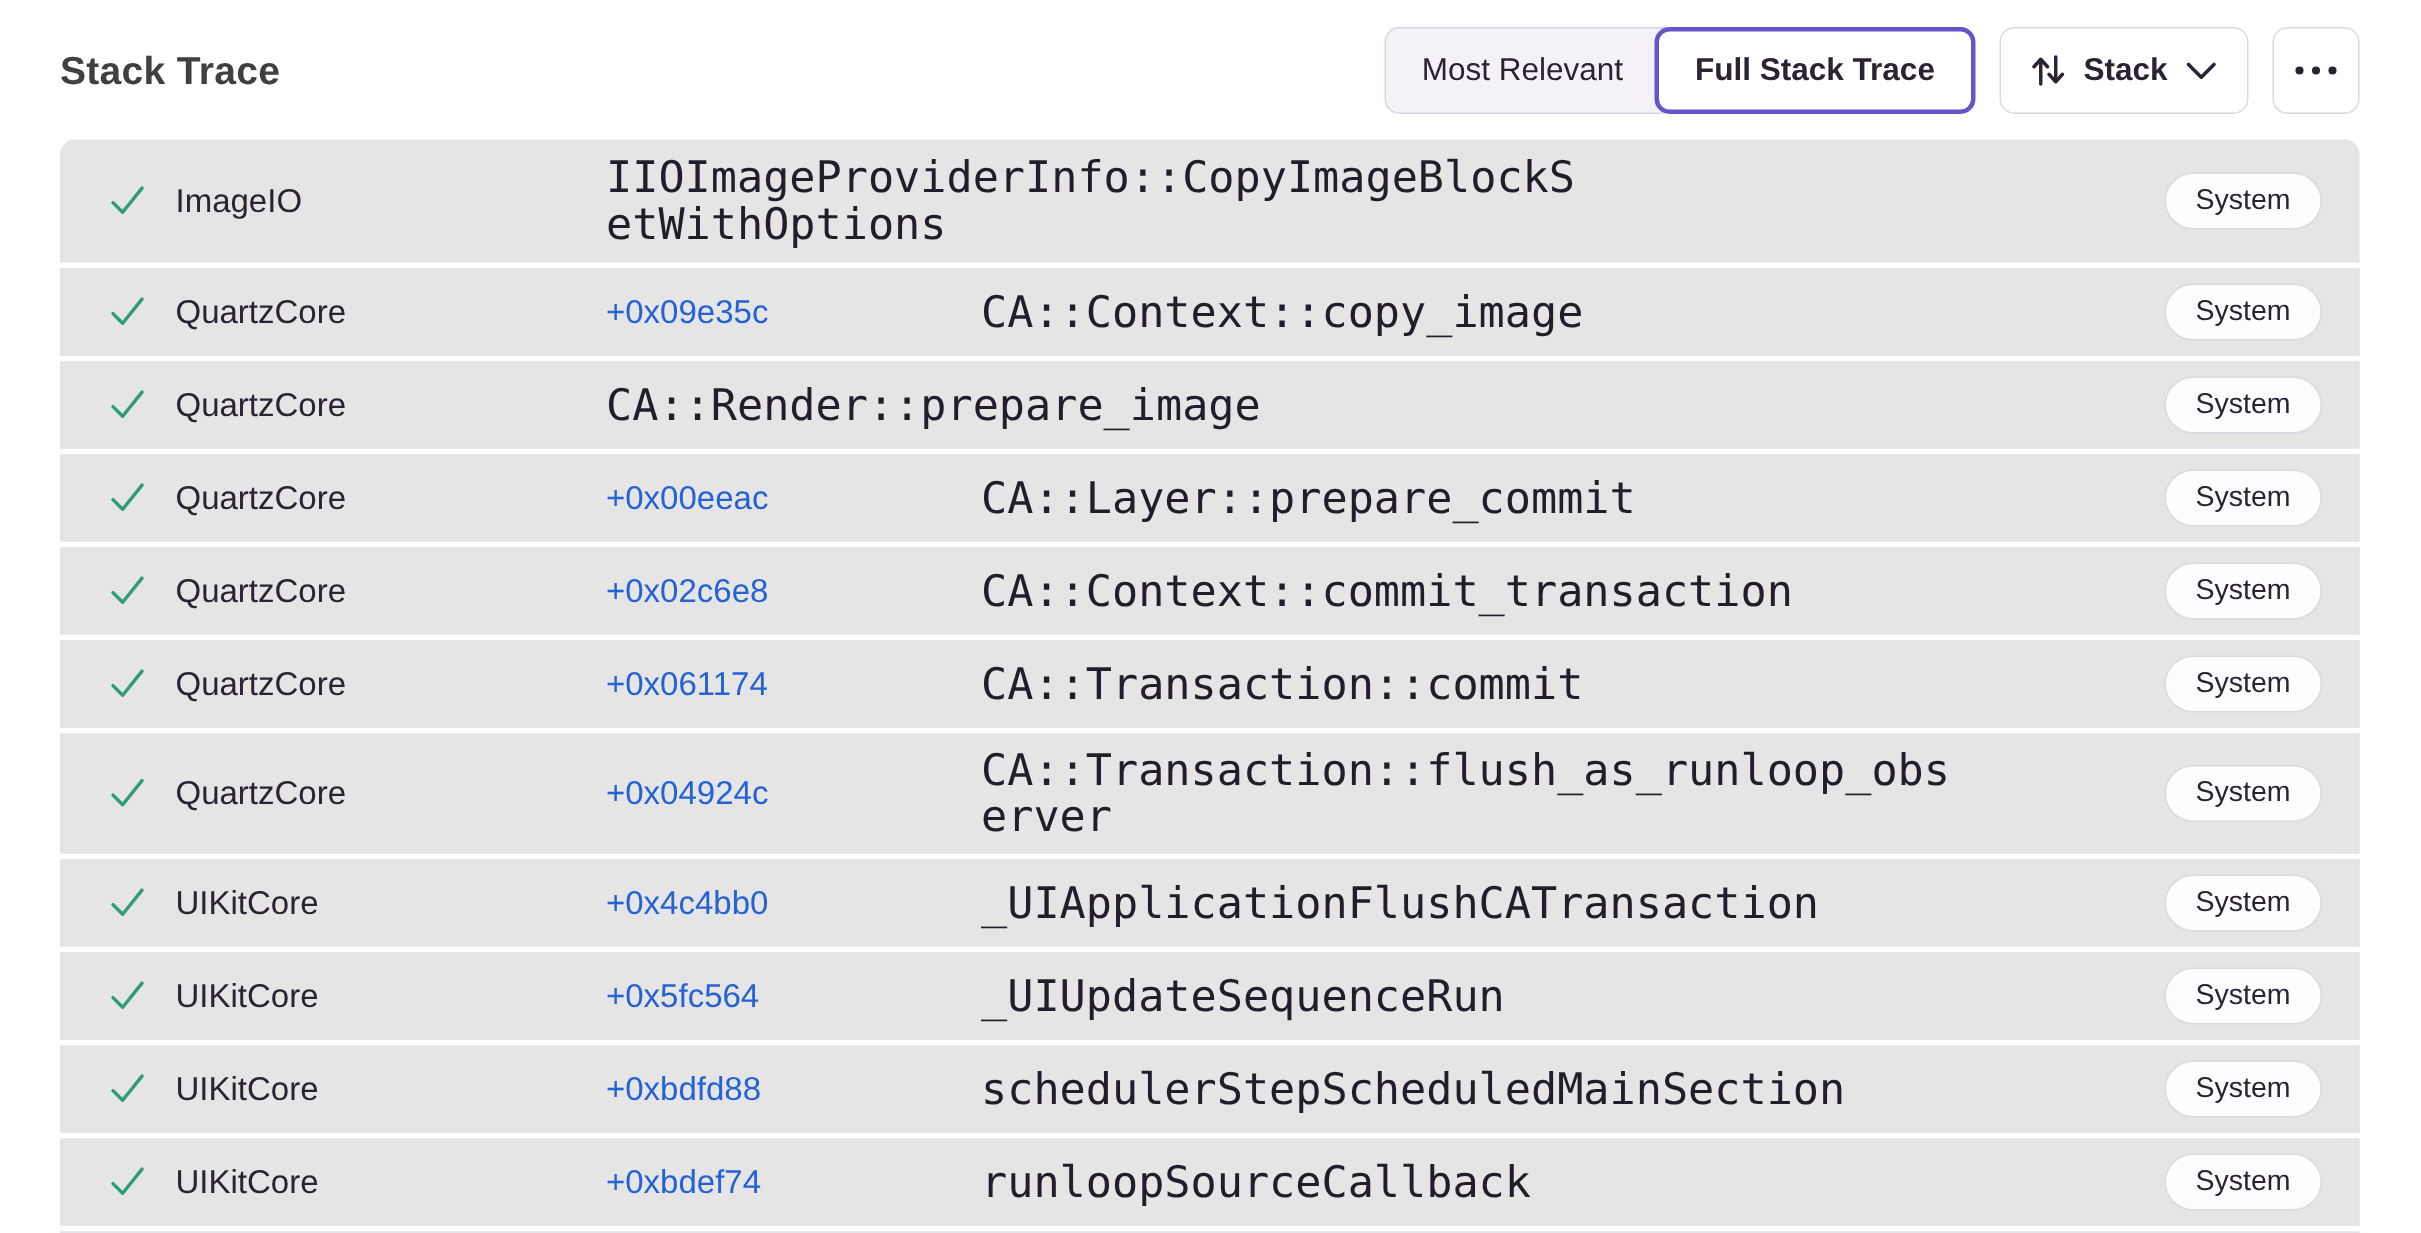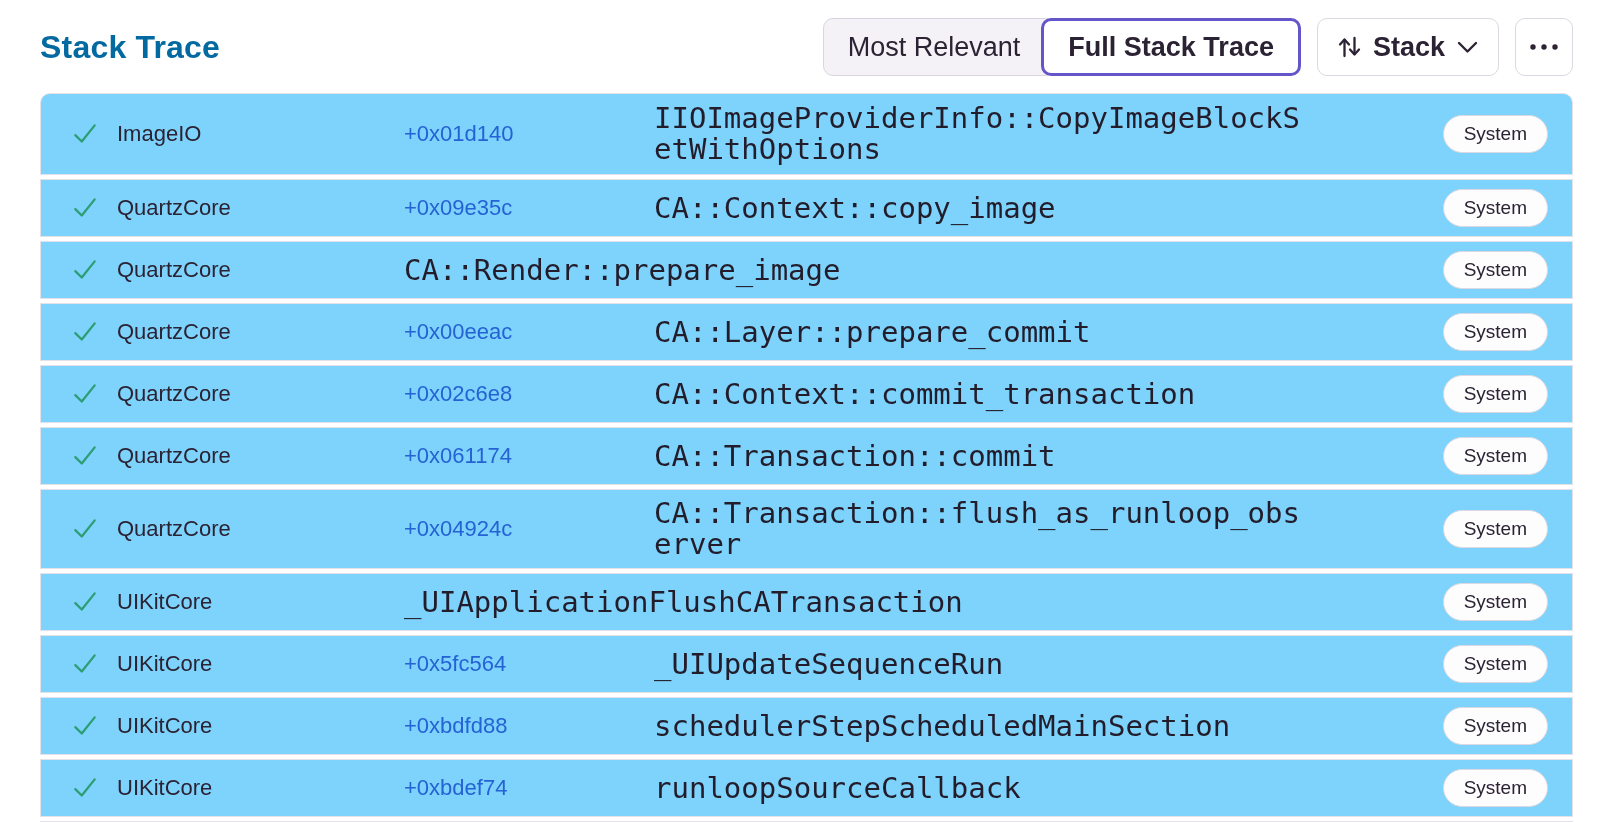--- a/index.html
+++ b/index.html
@@ -14,36 +14,36 @@
 
   
   .toolbar {
     margin-top: 16px;
     height: 62px;
     display: flex;
     align-items: center;
     justify-content: space-between;
   }
   .page-title {
-    font-size: 32px;
+    font-size: 26px;
     font-weight: 700;
-    color: #0369a1;
+    color: #404040;
     letter-spacing: 0.2px;
   }
   .controls { display: flex; align-items: center; gap: 16px; }
 
   .btn {
     height: 58px;
     display: inline-flex;
     align-items: center;
     background: #ffffff;
     border: 1px solid #dcd8e2;
     border-radius: 10px;
     font-family: "Liberation Sans", sans-serif;
-    font-size: 27px;
+    font-size: 21px;
     color: #2b2233;
     padding: 0 24px;
     cursor: pointer;
     white-space: nowrap;
   }
   .segmented { display: flex; align-items: center; }
   .btn-inactive-view {
     background: #f4f2f7;
     border-color: #d9d4df;
     padding-right: 34px;
@@ -59,21 +59,21 @@
   .btn-sort { font-weight: 700; gap: 12px; padding: 0 20px; }
   .btn-more { width: 58px; justify-content: center; padding: 0; }
   .icon { display: inline-flex; align-items: center; justify-content: center; }
 
   
   .trace-list { margin-top: 15px; }
   .frame-row {
     display: flex;
     align-items: center;
     min-height: 58px;
-    background: #7dd3fc;
+    background: #e5e5e5;
     border: 1px solid #e4e1e9;
     margin-bottom: 4px;
     padding: 8px 24px 8px 30px;
     cursor: pointer;
   }
   .frame-row.first {
     min-height: 82px;
     border-top-left-radius: 10px;
     border-top-right-radius: 10px;
   }
@@ -155,21 +155,20 @@
   </div>
 
   <div class="trace-list">
   <div class="frame-row first">
     <span class="cell-check icon">
       <svg width="28" height="28" viewBox="0 0 26 26" fill="none" stroke="#2E9D73" stroke-width="2.1" stroke-linecap="round" stroke-linejoin="round">
         <path d="M4 14 L10 20 L22 5"></path>
       </svg>
     </span>
     <span class="cell-module">ImageIO</span>
-    <span class="cell-address">+0x01d140</span>
     <span class="cell-function">IIOImageProviderInfo::CopyImageBlockSetWithOptions</span>
     <span class="cell-badge">
       <span class="tag-pill">System</span>
     </span>
   </div>
 
   <div class="frame-row">
     <span class="cell-check icon">
       <svg width="28" height="28" viewBox="0 0 26 26" fill="none" stroke="#2E9D73" stroke-width="2.1" stroke-linecap="round" stroke-linejoin="round">
         <path d="M4 14 L10 20 L22 5"></path>
@@ -252,20 +251,21 @@
     </span>
   </div>
 
   <div class="frame-row">
     <span class="cell-check icon">
       <svg width="28" height="28" viewBox="0 0 26 26" fill="none" stroke="#2E9D73" stroke-width="2.1" stroke-linecap="round" stroke-linejoin="round">
         <path d="M4 14 L10 20 L22 5"></path>
       </svg>
     </span>
     <span class="cell-module">UIKitCore</span>
+    <span class="cell-address">+0x4c4bb0</span>
     <span class="cell-function">_UIApplicationFlushCATransaction</span>
     <span class="cell-badge">
       <span class="tag-pill">System</span>
     </span>
   </div>
 
   <div class="frame-row">
     <span class="cell-check icon">
       <svg width="28" height="28" viewBox="0 0 26 26" fill="none" stroke="#2E9D73" stroke-width="2.1" stroke-linecap="round" stroke-linejoin="round">
         <path d="M4 14 L10 20 L22 5"></path>

